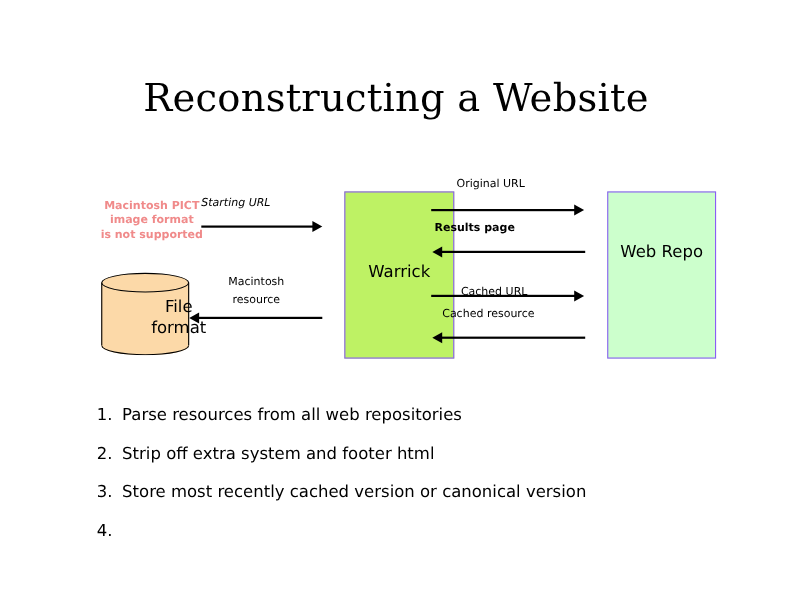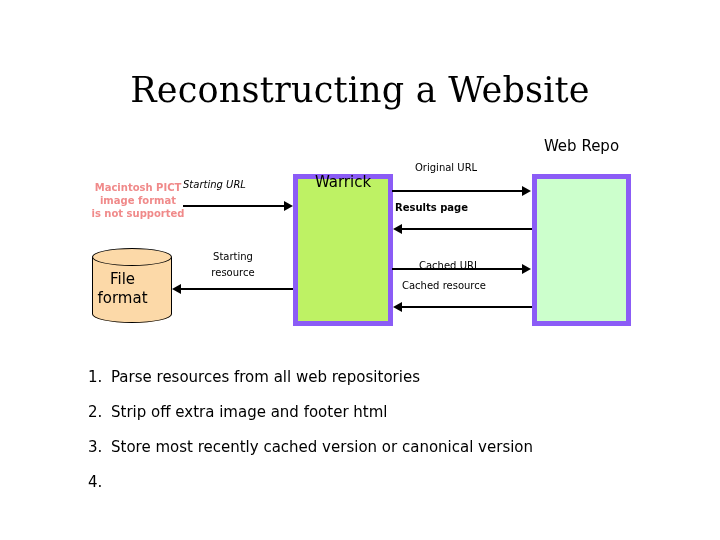--- a/index.html
+++ b/index.html
@@ -108,30 +108,32 @@
   #cylinder .cyl-label {
     position: absolute;
     left: 0;
     top: 22px;
     width: 61px;
     text-align: center;
     font-size: 15px;
     color: #000;
     line-height: 19px;
     z-index: 3;
+    padding-left: 40px;
   }
 
   
   .proc-box {
     position: absolute;
-    border: 5px solid #8b5cf6;
+    border: 1px solid #8b5cf6;
     box-sizing: border-box;
     display: flex;
-    align-items: flex-start;
+    align-items: center;
     justify-content: center;
+    margin-left: 20px;
   }
   #warrick-box {
     left: 293px;
     top: 174px;
     width: 100px;
     height: 152px;
     background: #bef264;
   }
   #webrepo-box {
     left: 532px;
@@ -231,21 +233,21 @@
 
   <div id="webrepo-box" class="proc-box">
     <span class="proc-label">Web Repo</span>
   </div>
 
   <div class="arrow-label" style="left:183px; top:177px;font-style:italic;">Starting URL</div>
   <div class="arrow-line" style="left:183px; top:205px; width:102px;"></div>
   <div class="arrow-head right" style="left:284px; top:201px;"></div>
 
   <div class="arrow-label two-line" style="left:185px; top:249px; width:96px;">
-    <div>Starting</div>
+    <div>Macintosh</div>
     <div>resource</div>
   </div>
   <div class="arrow-line" style="left:180px; top:288px; width:113px;"></div>
   <div class="arrow-head left" style="left:172px; top:284px;"></div>
 
   <div class="arrow-label" style="left:415px; top:160px;">Original URL</div>
   <div class="arrow-line" style="left:392px; top:190px; width:131px;"></div>
   <div class="arrow-head right" style="left:522px; top:186px;"></div>
 
   <div class="arrow-label" style="left:395px; top:200px;font-weight:bold;">Results page</div>
@@ -260,21 +262,21 @@
   <div class="arrow-line" style="left:401px; top:306px; width:131px;"></div>
   <div class="arrow-head left" style="left:393px; top:302px;"></div>
 
   <div id="steps">
     <div class="step">
       <span class="step-num">1.</span>
       <span class="step-text">Parse resources from all web repositories</span>
     </div>
     <div class="step">
       <span class="step-num">2.</span>
-      <span class="step-text">Strip off extra image and footer html</span>
+      <span class="step-text">Strip off extra system and footer html</span>
     </div>
     <div class="step">
       <span class="step-num">3.</span>
       <span class="step-text">Store most recently cached version or canonical version</span>
     </div>
     <div class="step">
       <span class="step-num">4.</span>
     </div>
   </div>
 

